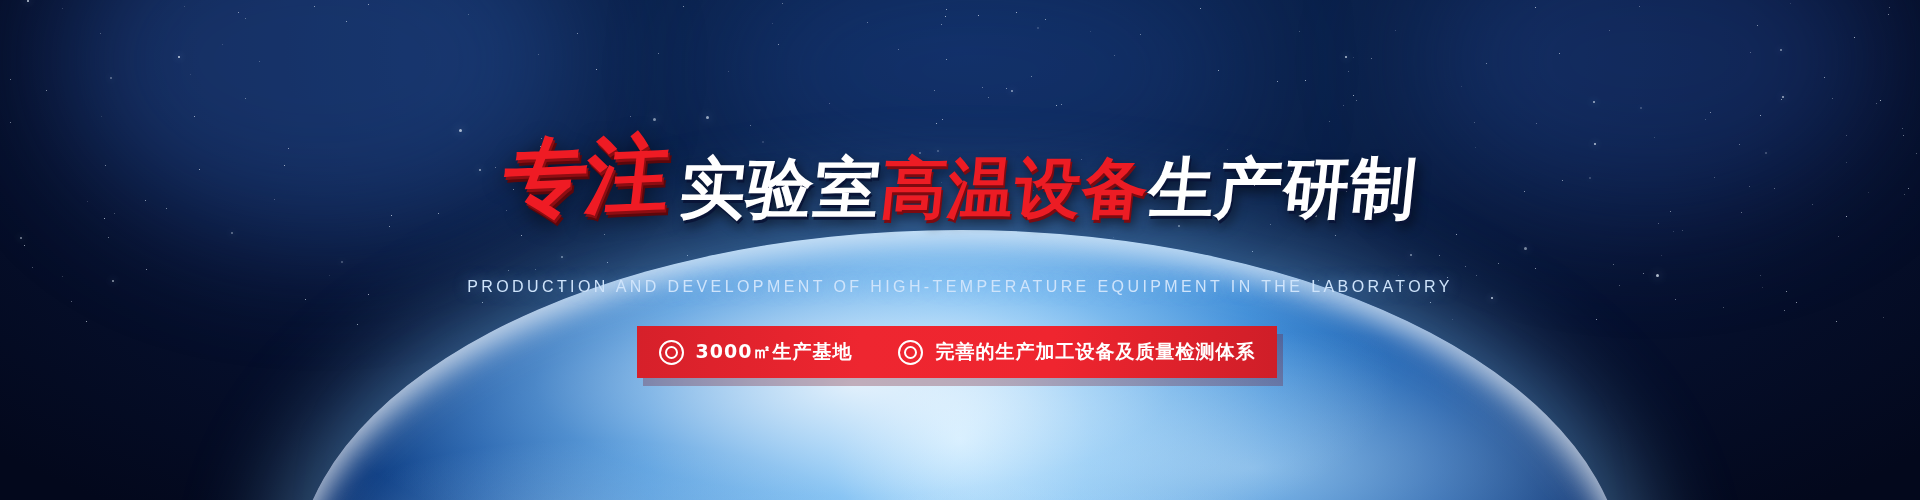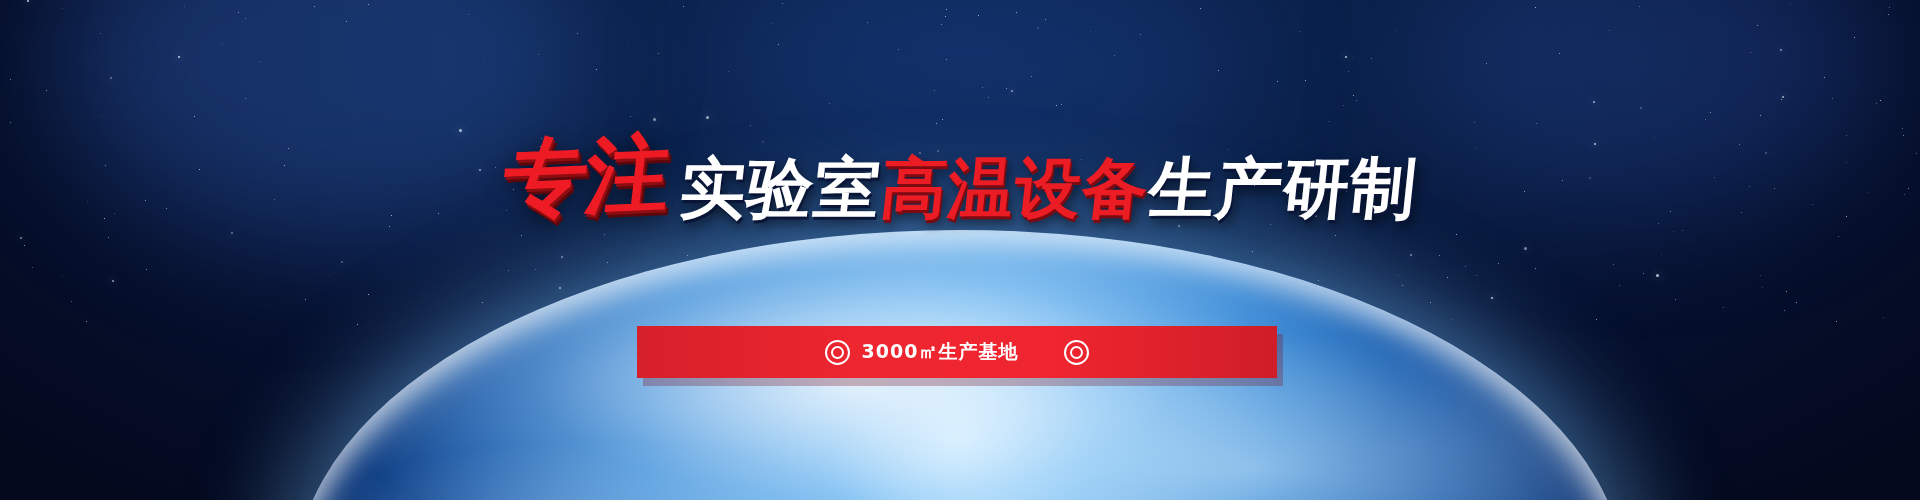--- a/index.html
+++ b/index.html
@@ -405,25 +405,27 @@
   <div class="content">
 
 
     <div class="headline">
       <span class="brush">专注</span>
       <span class="hl white">实验室</span>
       <span class="hl red">高温设备</span>
       <span class="hl white">生产研制</span>
     </div>
 
+    <div class="subtitle">PRODUCTION AND DEVELOPMENT OF HIGH-TEMPERATURE EQUIPMENT IN THE LABORATORY</div>
 
     <div class="feature-bar">
       <div class="feature">
         <span class="ring"></span>
         <span>3000㎡生产基地</span>
       </div>
       <div class="feature">
         <span class="ring"></span>
+        <span>完善的生产加工设备及质量检测体系</span>
       </div>
     </div>
 
   </div>
 </div>
 
 </body></html>

